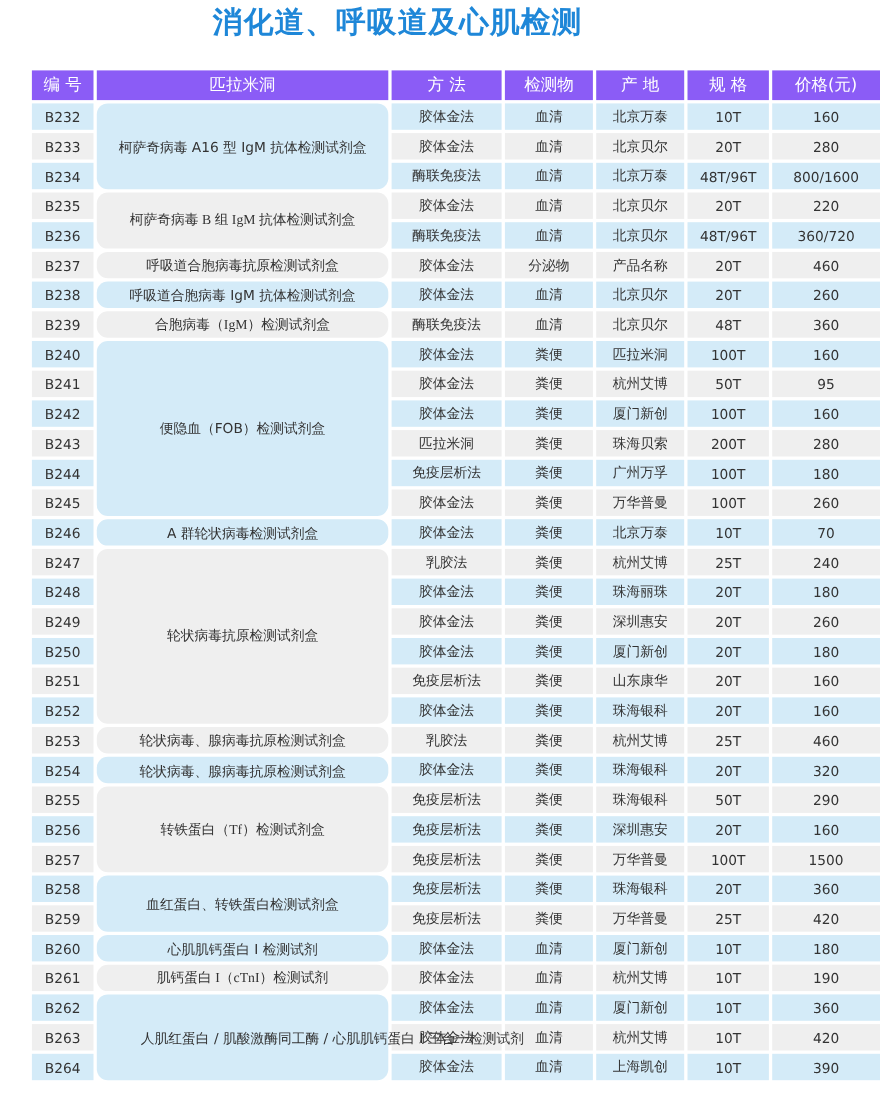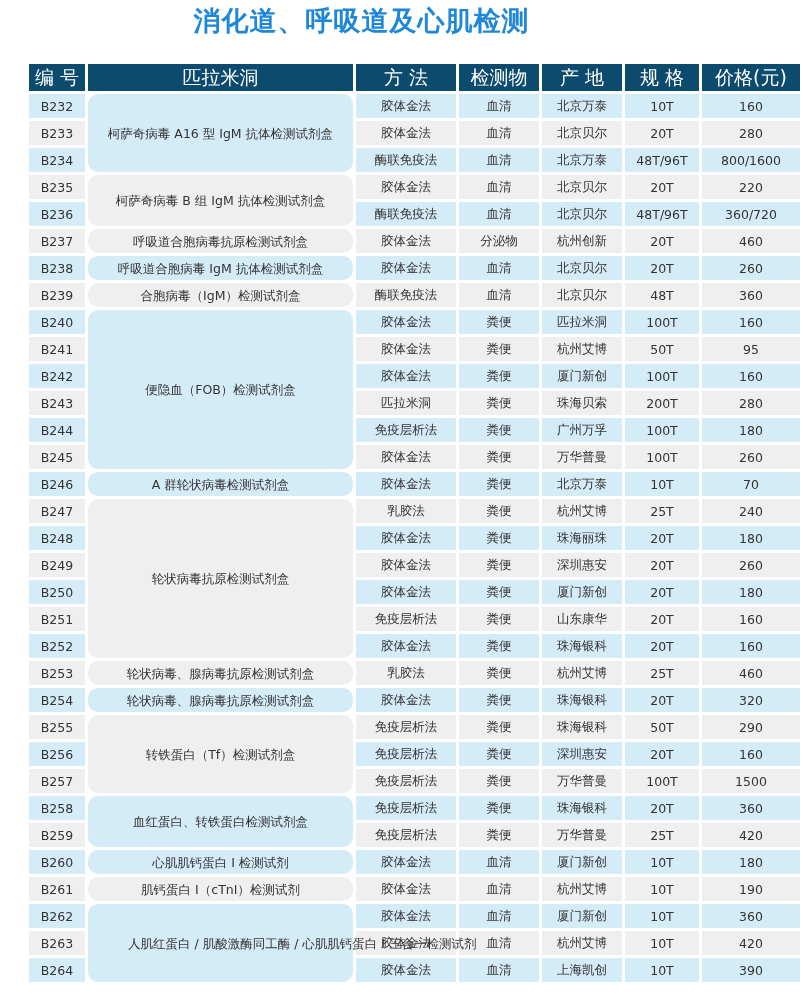--- a/index.html
+++ b/index.html
@@ -9,31 +9,31 @@
     position: absolute; top: 3px; left: 0; width: 723px; text-align: center;
     font-size: 27px; font-weight: bold; color: #1e87d8; letter-spacing: 1px;
     line-height: 36px;
   }
   table.catalog {
     position: absolute; left: 29px; top: 64px; width: 768px;
     border-collapse: separate; border-spacing: 3px 3px; margin: -3px;
     table-layout: fixed;
   }
   table.catalog th {
-    background: #0c4a6e; color: #ffffff; font-weight: normal;
-    font-size: 19px; height: 27px; padding: 0; text-align: center;
+    background: #8b5cf6; color: #ffffff; font-weight: normal;
+    font-size: 15px; height: 27px; padding: 0; text-align: center;
   }
   table.catalog td {
     font-size: 12.5px; color: #333333; text-align: center; height: 24px;
     padding: 0; white-space: nowrap;
   }
   tr.blue td { background: #d4ebf8; }
   tr.gray td { background: #efefef; }
   td.name-blue { background: #d4ebf8 !important; }
-  td.name-gray { background: #efefef !important; }
+  td.name-gray { background: #efefef !important; font-family: Liberation Serif, serif; }
   td.name { white-space: normal; line-height: 15px; border-radius: 10px; }
 </style>
 </head>
 <body>
 
 <div class="page-title">消化道、呼吸道及心肌检测</div>
 
 <table class="catalog">
   <colgroup>
     <col style="width:56px">
@@ -96,21 +96,21 @@
         <td>血清</td>
         <td>北京贝尔</td>
         <td>48T/96T</td>
         <td>360/720</td>
       </tr>
       <tr class="gray">
         <td>B237</td>
         <td class="name name-gray" rowspan="1">呼吸道合胞病毒抗原检测试剂盒</td>
         <td>胶体金法</td>
         <td>分泌物</td>
-        <td>杭州创新</td>
+        <td>产品名称</td>
         <td>20T</td>
         <td>460</td>
       </tr>
       <tr class="blue">
         <td>B238</td>
         <td class="name name-blue" rowspan="1">呼吸道合胞病毒 IgM 抗体检测试剂盒</td>
         <td>胶体金法</td>
         <td>血清</td>
         <td>北京贝尔</td>
         <td>20T</td>

